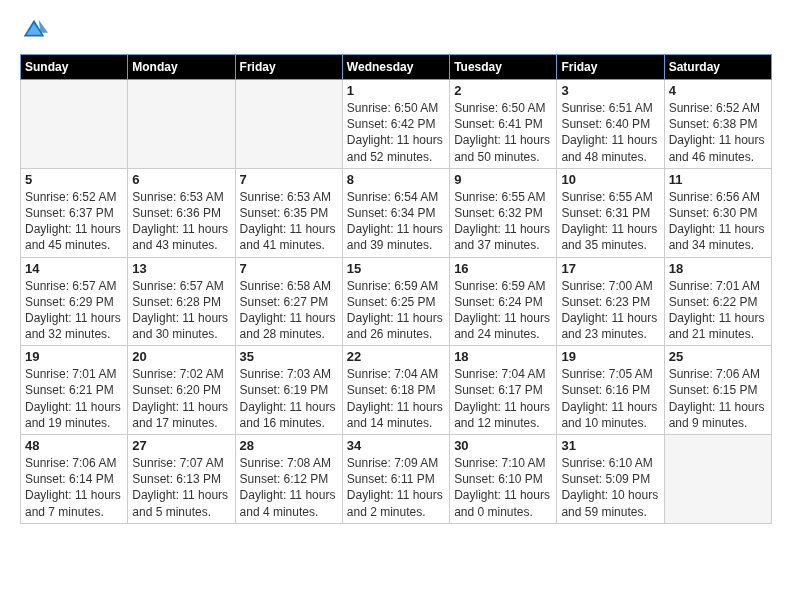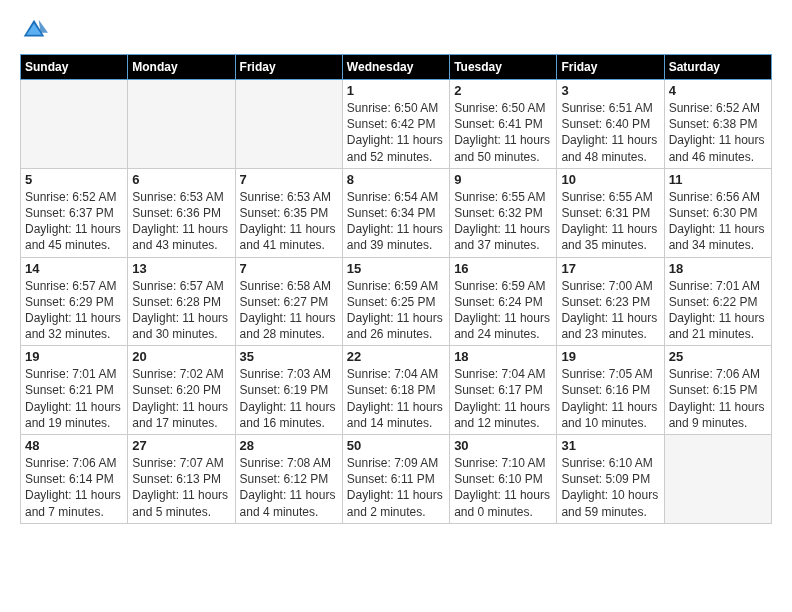--- a/index.html
+++ b/index.html
@@ -354,21 +354,21 @@
       </td>
           <td>
         <div class="day-num">28</div>
         <div class="day-info">
           Sunrise: 7:08 AM<br>
           Sunset: 6:12 PM<br>
           Daylight: 11 hours and 4 minutes.
         </div>
       </td>
           <td>
-        <div class="day-num">50</div>
+        <div class="day-num">34</div>
         <div class="day-info">
           Sunrise: 7:09 AM<br>
           Sunset: 6:11 PM<br>
           Daylight: 11 hours and 2 minutes.
         </div>
       </td>
           <td>
         <div class="day-num">30</div>
         <div class="day-info">
           Sunrise: 7:10 AM<br>

